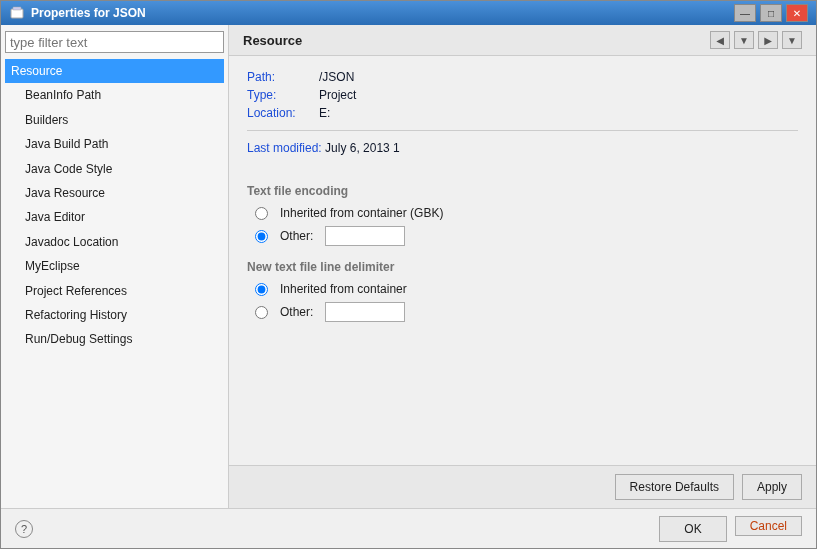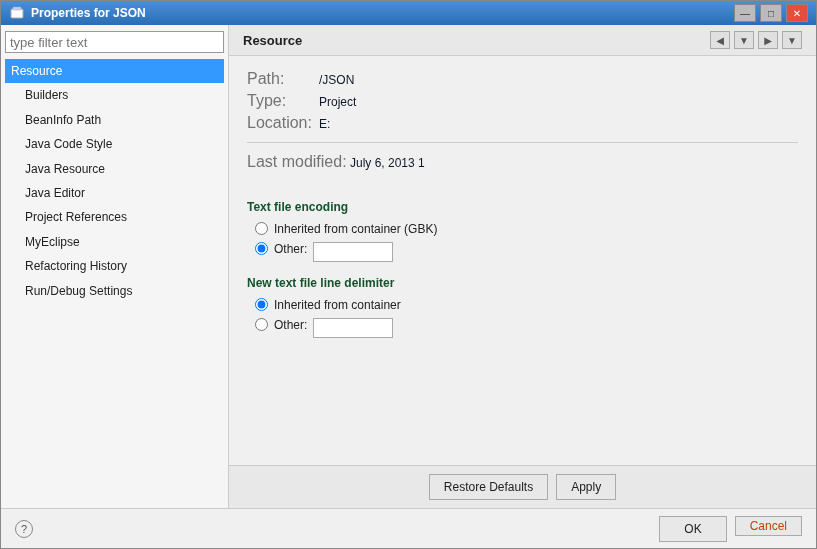--- a/index.html
+++ b/index.html
@@ -168,24 +168,24 @@
       overflow-y: auto;
     }
 
     .info-row {
       display: flex;
       align-items: baseline;
       margin-bottom: 4px;
     }
 
     .info-label {
-      color: #737373;
+      color: #1d4ed8;
       width: 72px;
       flex-shrink: 0;
-      font-size: 16px;
+      font-size: 12px;
     }
 
     .info-value {
       color: #0f172a;
       font-size: 12px;
     }
 
     .divider {
       border: none;
       border-top: 1px solid #ccc;
@@ -194,37 +194,37 @@
 
     .last-modified {
       font-size: 12px;
       color: #222;
       margin-bottom: 29px;
     }
 
     .section-title {
       font-size: 12px;
       font-weight: bold;
-      color: #14532d;
+      color: #737373;
       margin-bottom: 8px;
       margin-top: 14px;
     }
 
     .radio-group {
       display: flex;
       flex-direction: column;
       gap: 6px;
       padding-left: 8px;
       margin-bottom: 4px;
     }
 
     .radio-row {
       display: flex;
-      align-items: flex-start;
-      gap: 6px;
+      align-items: center;
+      gap: 12px;
     }
 
     .radio-row input[type="radio"] {
       margin: 0;
       cursor: pointer;
     }
 
     .radio-label {
       font-size: 12px;
       color: #222;
@@ -235,21 +235,21 @@
       width: 80px;
       border: 1px solid #aaa;
       background: white;
       padding: 1px 4px;
       font-size: 11px;
     }
 
     .panel-footer {
       padding: 8px 14px;
       display: flex;
-      justify-content: center;
+      justify-content: flex-end;
       gap: 8px;
       border-top: 1px solid #ccc;
       background: #e8e8e8;
     }
 
     .footer-btn {
       height: 26px;
       padding: 0 14px;
       background: #e8e8e8;
       border: 1px solid #aaa;
@@ -330,27 +330,29 @@
       <button class="title-bar-btn max">□</button>
       <button class="title-bar-btn close">✕</button>
     </div>
   </div>
 
   <div class="content">
 
     <div class="sidebar">
       <input class="filter-input" type="text" value="" placeholder="type filter text" style="">
       <div class="tree-item selected">Resource</div>
+      <div class="tree-item child">BeanInfo Path</div>
       <div class="tree-item child">Builders</div>
-      <div class="tree-item child">BeanInfo Path</div>
+      <div class="tree-item child">Java Build Path</div>
       <div class="tree-item child">Java Code Style</div>
       <div class="tree-item child">Java Resource</div>
       <div class="tree-item child">Java Editor</div>
+      <div class="tree-item child">Javadoc Location</div>
+      <div class="tree-item child">MyEclipse</div>
       <div class="tree-item child">Project References</div>
-      <div class="tree-item child">MyEclipse</div>
       <div class="tree-item child">Refactoring History</div>
       <div class="tree-item child">Run/Debug Settings</div>
     </div>
 
     <div class="main-panel">
 
       <div class="panel-header">
         <span class="panel-title">Resource</span>
         <div class="nav-buttons">
           <button class="nav-btn">◀</button>

